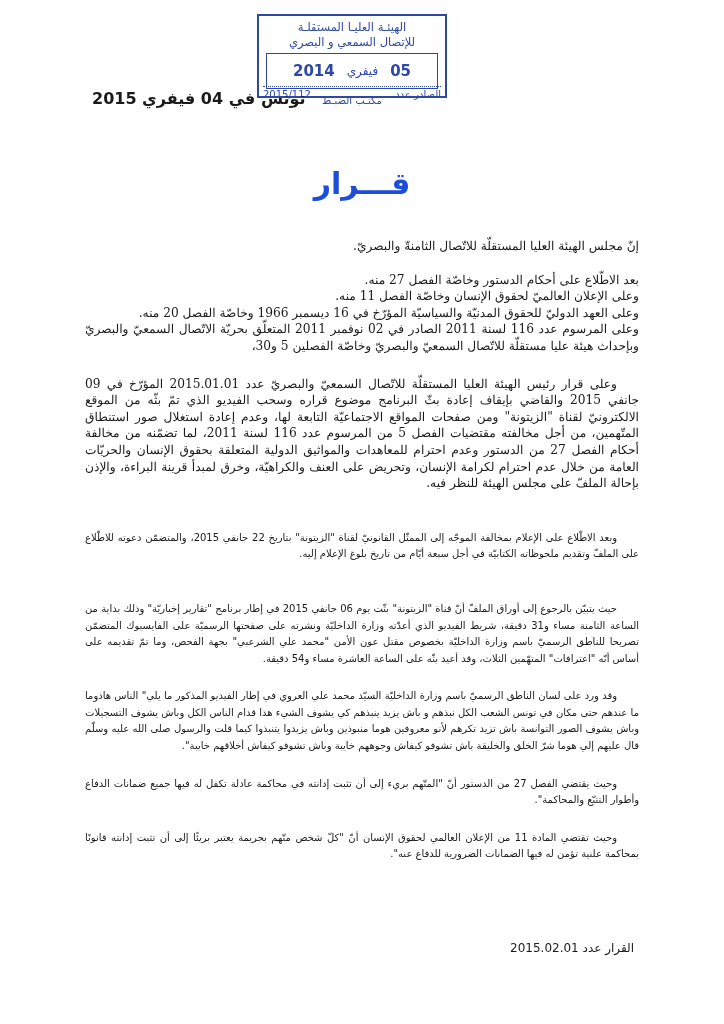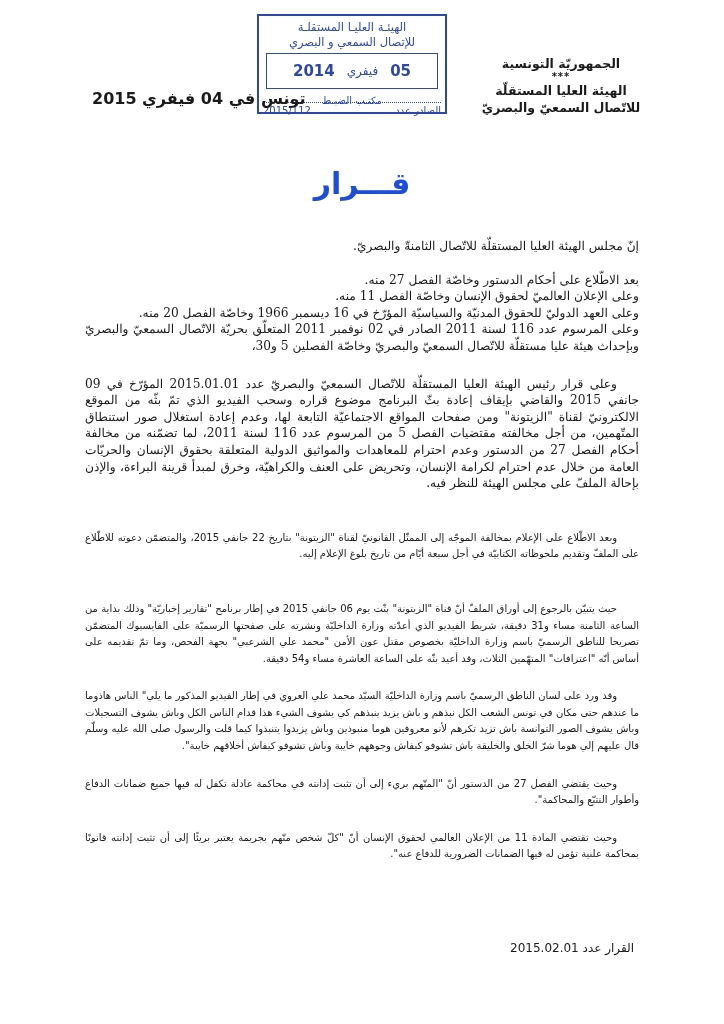--- a/index.html
+++ b/index.html
@@ -5,21 +5,21 @@
   html, body { margin:0; padding:0; background:#ffffff; }
   body { width:724px; height:1024px; position:relative; overflow:hidden;
          font-family:"DejaVu Sans", "Liberation Sans", sans-serif; color:#1a1a1a; }
   .page { position:absolute; left:0; top:0; width:724px; height:1024px; }
 
   .hdr-right { position:absolute; right:78px; top:55px; width:170px; text-align:center; direction:rtl;
                font-weight:bold; font-size:12.5px; line-height:17px; }
   .hdr-right .stars { font-size:10px; line-height:10px; letter-spacing:1px; }
   .hdr-left { position:absolute; left:92px; top:89px; direction:rtl; font-weight:bold; font-size:16px; }
 
-  .stamp { position:absolute; left:257px; top:14px; width:190px; height:100px;
+  .stamp { position:absolute; left:257px; top:14px; width:190px; height:84px;
            border:2px solid #2e48a8; color:#2e48a8; direction:rtl; text-align:center;
            font-size:11.5px; line-height:15px; box-sizing:border-box; }
   .stamp .ln1 { margin-top:4px; }
   .stamp .datebox { margin:3px auto 0 auto; width:170px; height:34px; border:1.5px solid #2e48a8;
                     display:flex; flex-direction:row-reverse; justify-content:center; align-items:center;
                     gap:12px; font-weight:bold; font-size:15px; direction:ltr; }
   .stamp .datebox .mon { font-size:12px; font-weight:normal; }
   .stamp .office { margin-top:4px; font-size:10px; }
   .stamp .ref { position:absolute; left:4px; right:4px; bottom:-6px; font-size:10px; color:#2e48a8;
                 border-top:1px dotted #2e48a8; text-align:left; direction:ltr; }
@@ -36,26 +36,20 @@
   .indent { text-indent:22px; }
   .sans { font-family:"DejaVu Sans", "Liberation Sans", sans-serif; font-size:10px; }
 
   .footer { position:absolute; right:90px; top:941px; direction:rtl; font-size:12px; }
 </style>
 </head>
 <body>
 
 <div class="page">
 
-  <div class="hdr-right">
-    <div>الجمهوريّة التونسية</div>
-    <div class="stars">***</div>
-    <div>الهيئة العليا المستقلّة</div>
-    <div>للاتّصال السمعيّ والبصريّ</div>
-  </div>
 
   <div class="stamp">
     <div class="ln1">الهيئـة العليـا المستقلـة</div>
     <div>للإتصال السمعي و البصري</div>
     <div class="datebox">
       <span>05</span>
       <span class="mon">فيفري</span>
       <span>2014</span>
     </div>
     <div class="office">مكتـب الضبـط</div>

